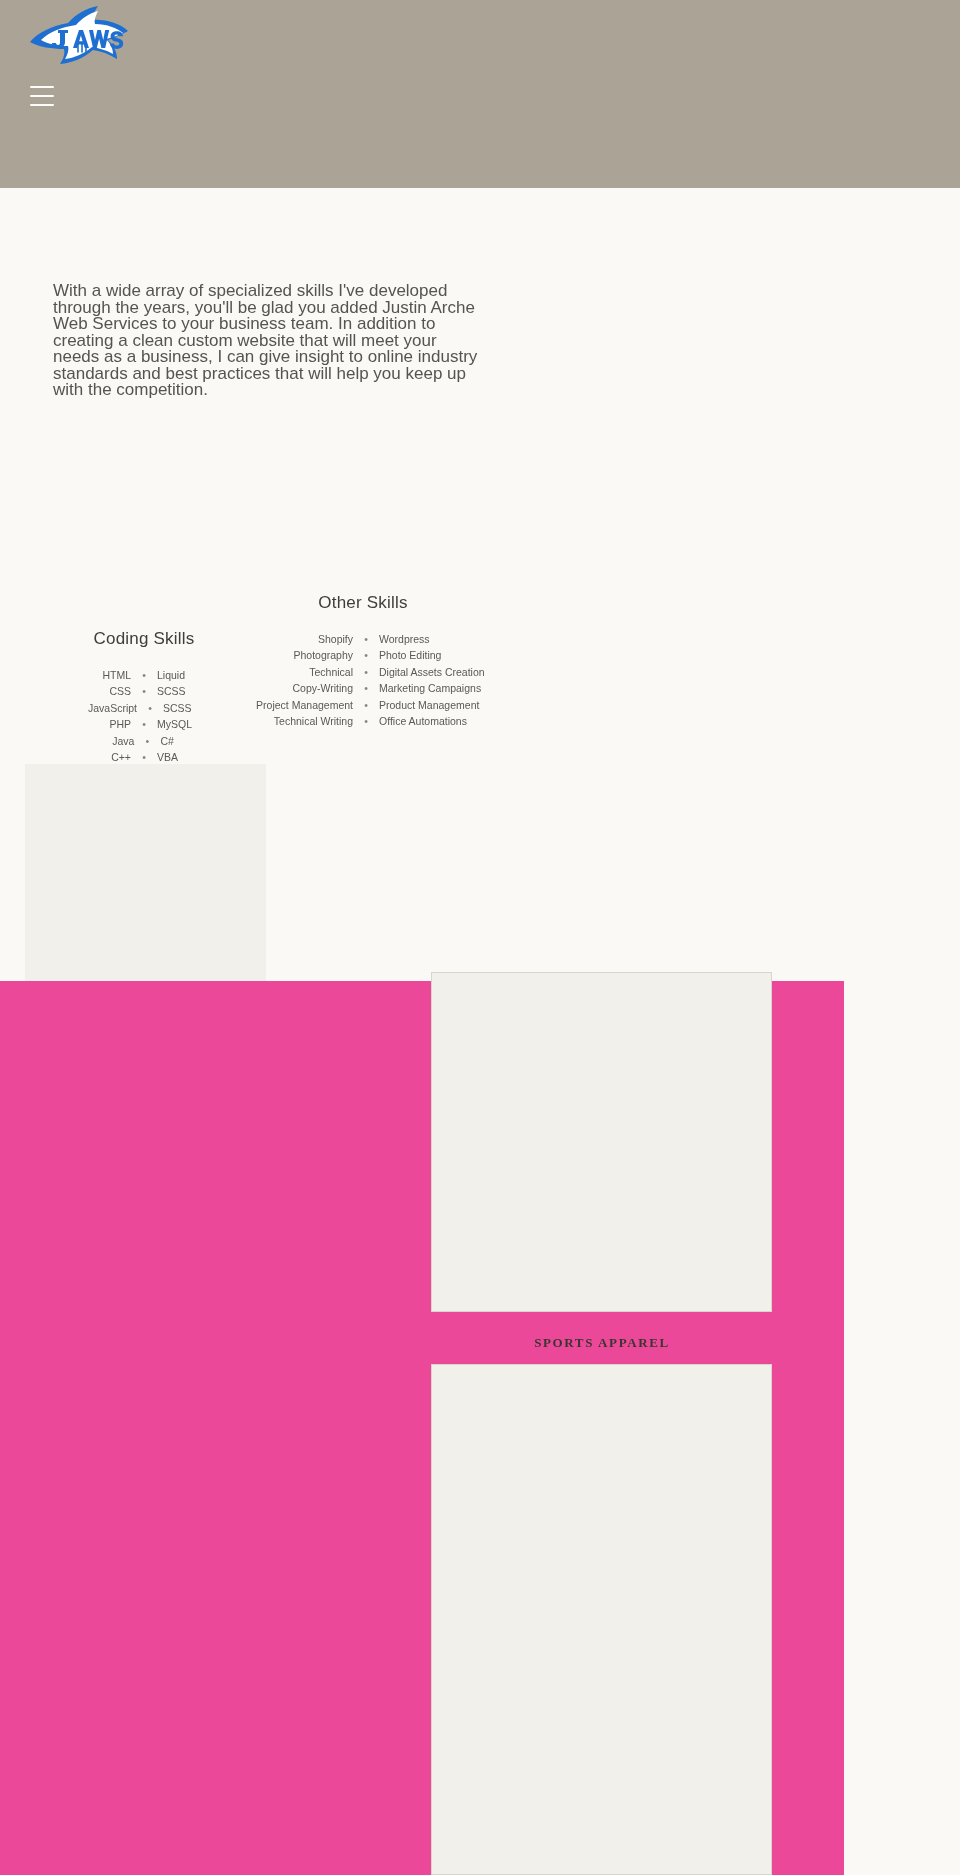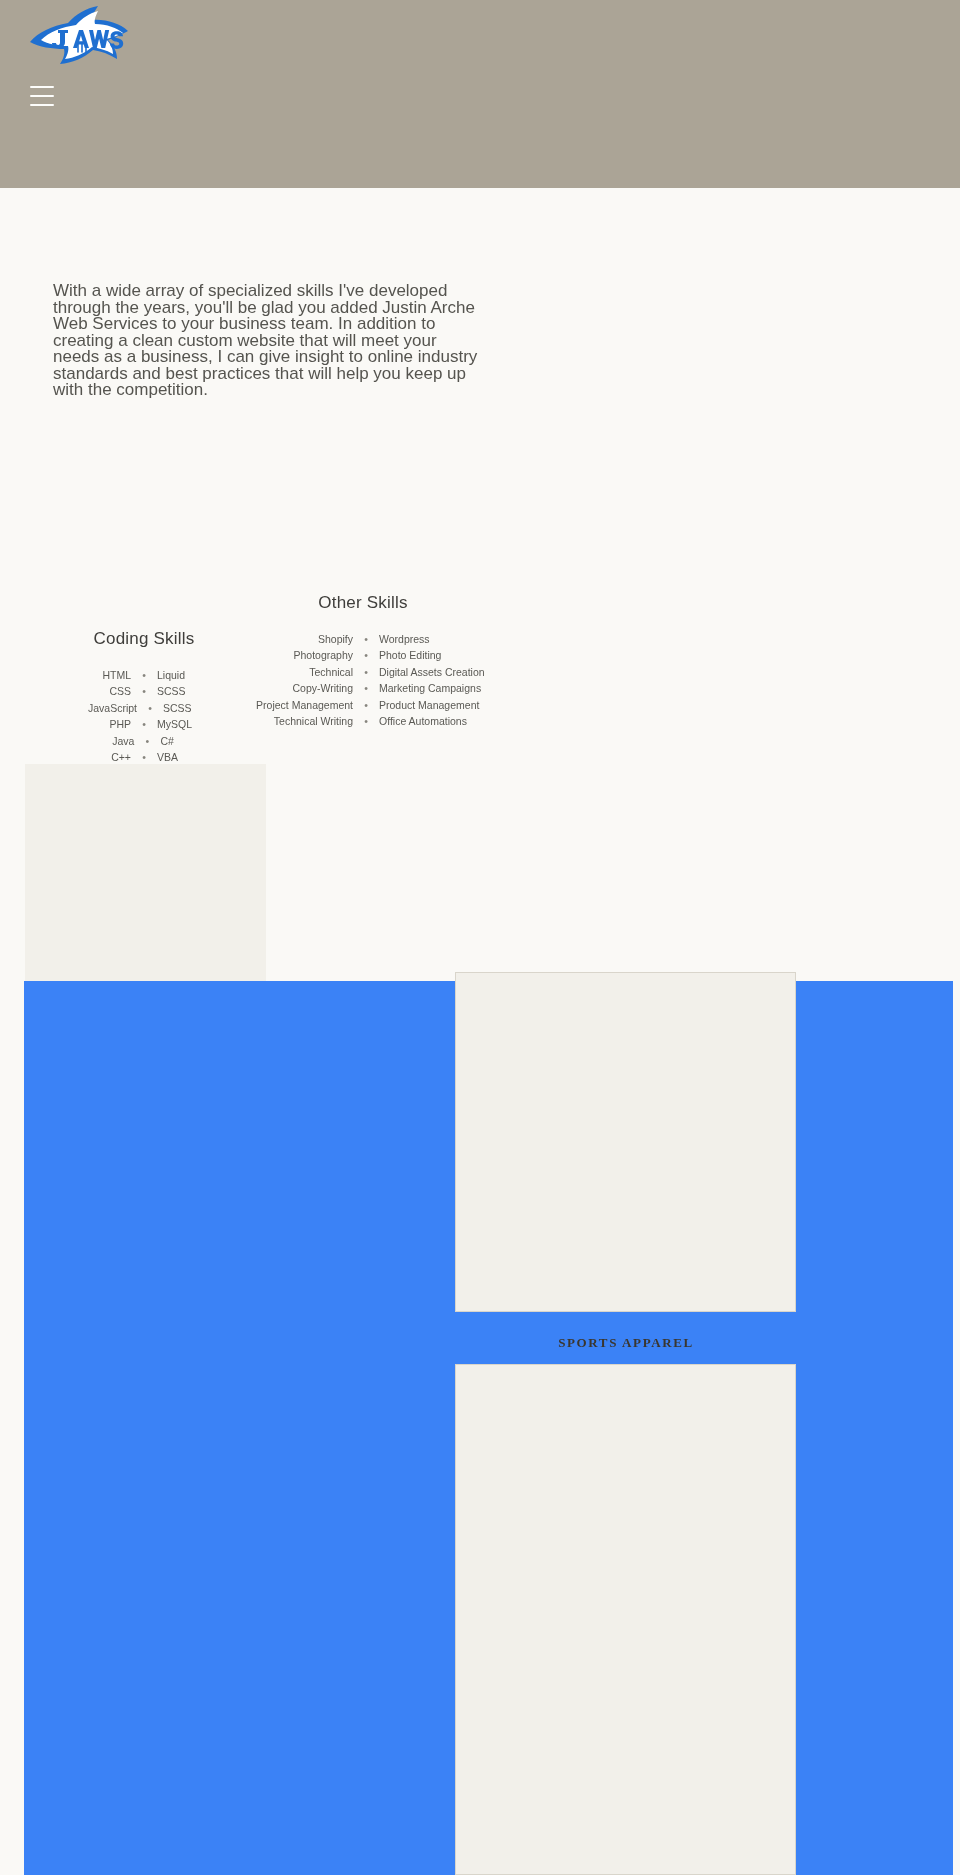--- a/index.html
+++ b/index.html
@@ -146,25 +146,24 @@
     left: 25px;
     top: 576px;
     width: 241px;
     height: 307px;
     background: #f2f0ea;
   }
 
   
   .lower-section {
     position: relative;
-    width: 929px;
+    width: 844px;
     height: 894px;
-    background: #3b82f6;
-    box-sizing: border-box;
-    margin-left: 24px;
+    background: #ec4899;
+    box-sizing: border-box;
   }
 
   .work-media-top {
     position: absolute;
     left: 431px;
     top: -9px;
     width: 341px;
     height: 340px;
     background: #f2f0ea;
     border: 1px solid #d9d5cb;

